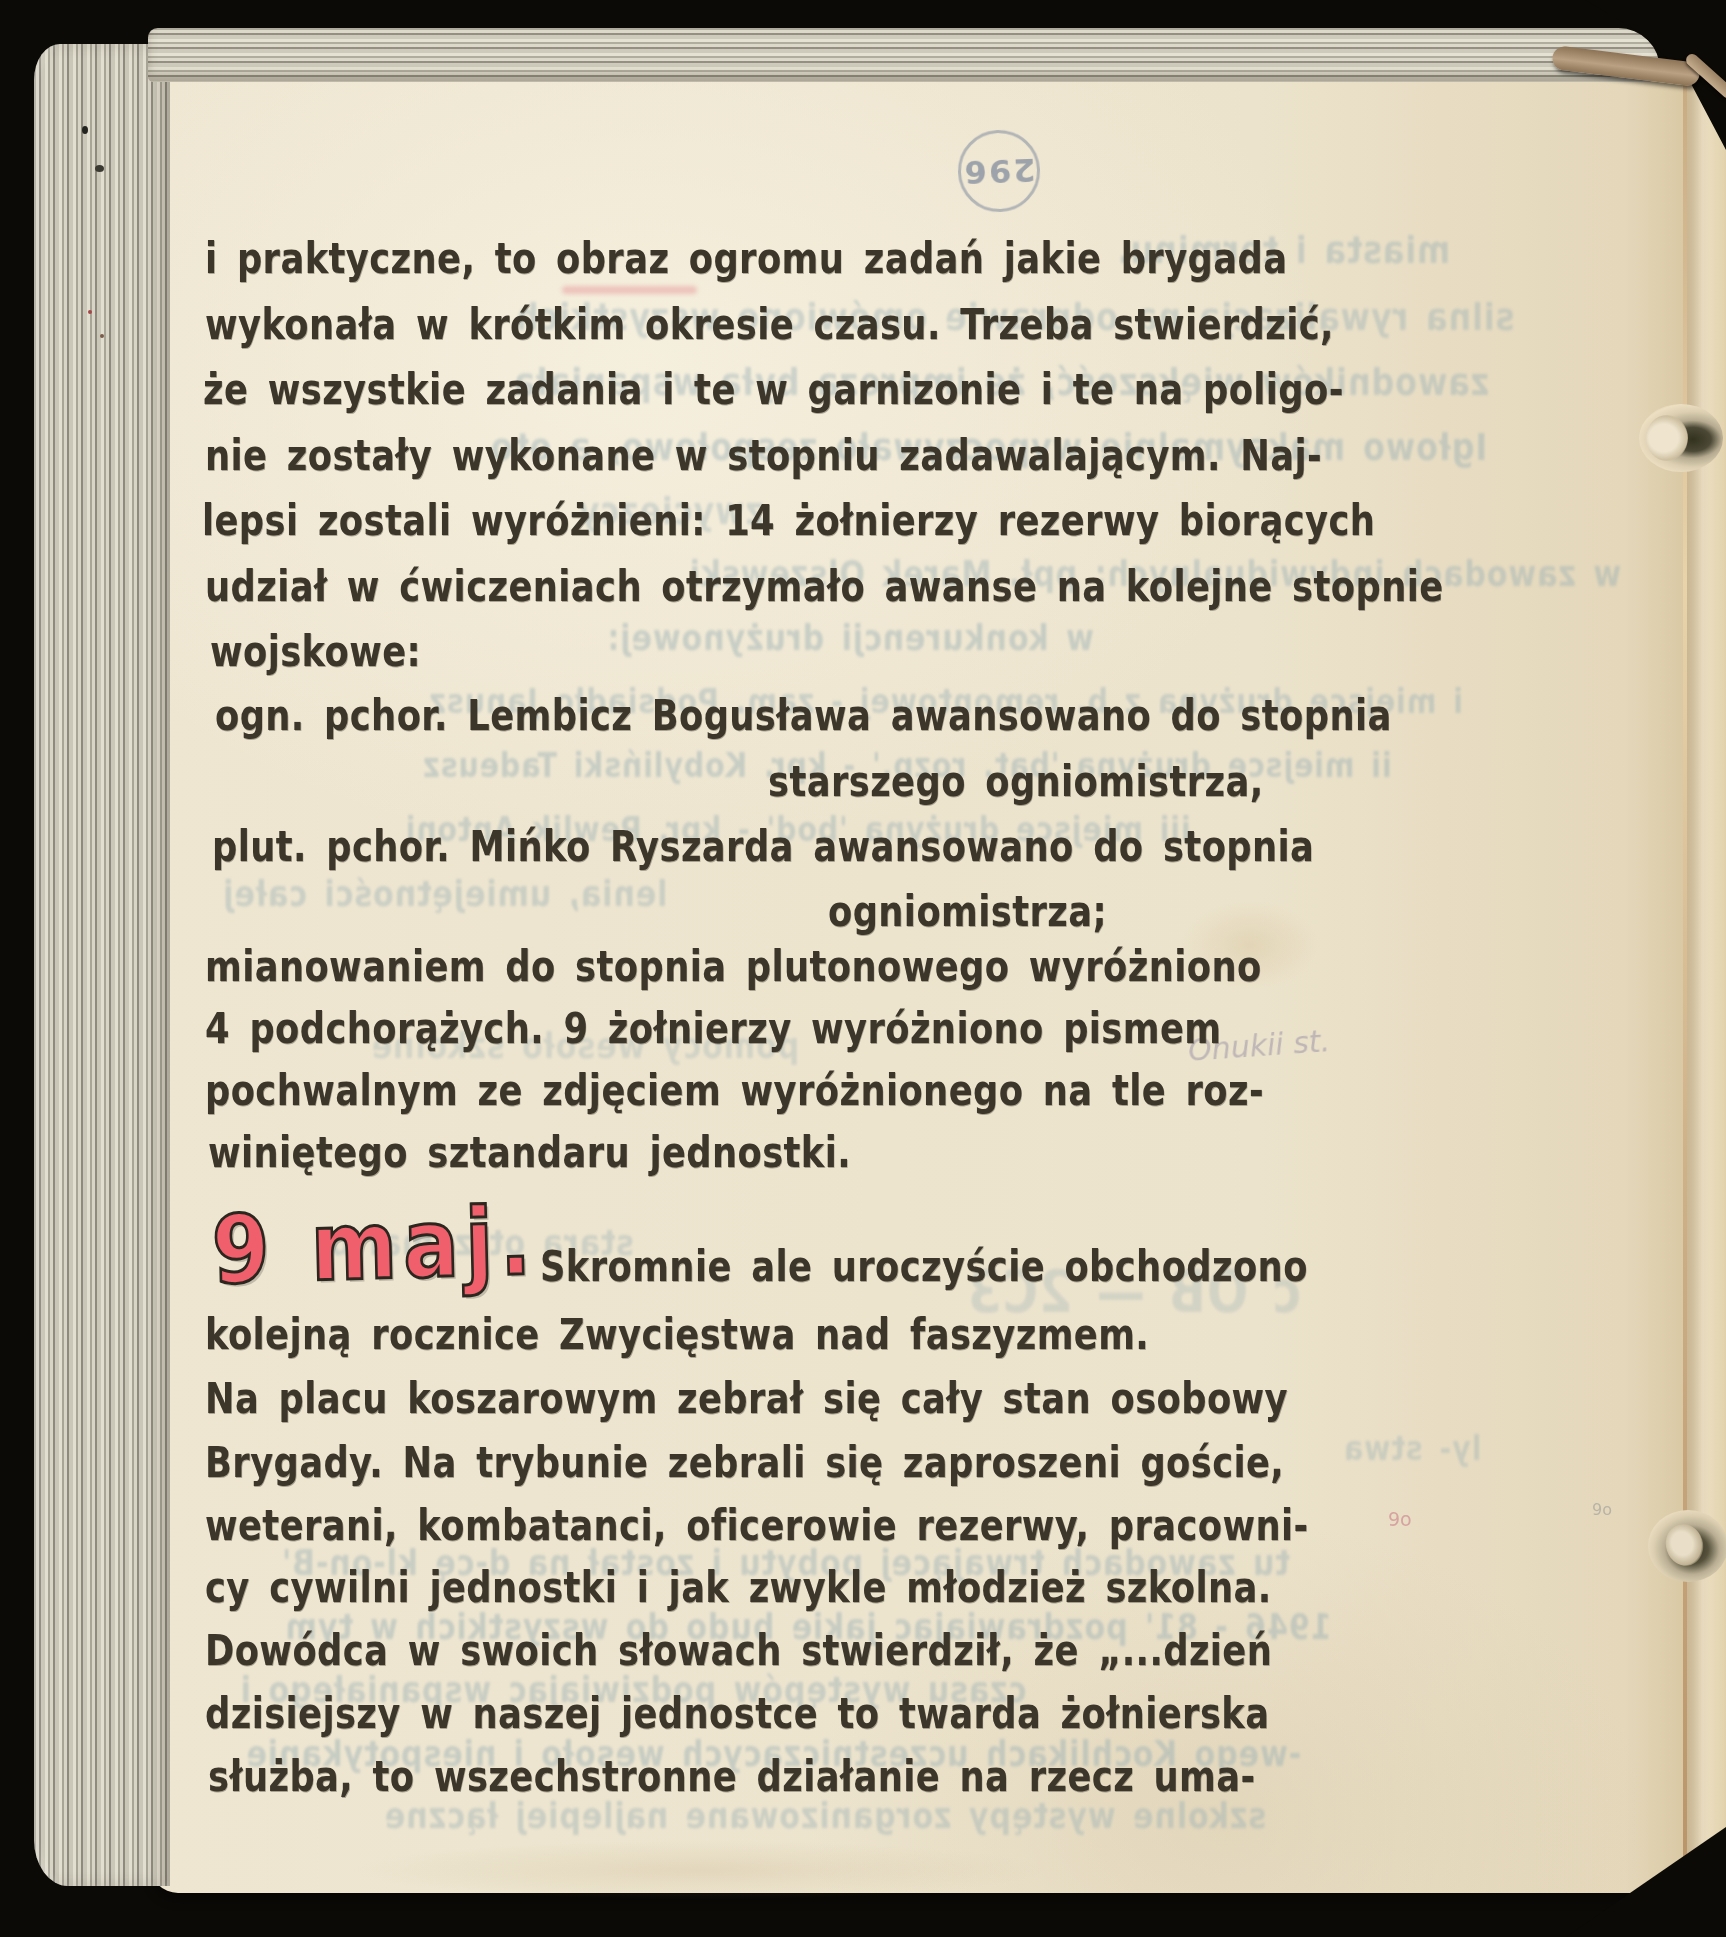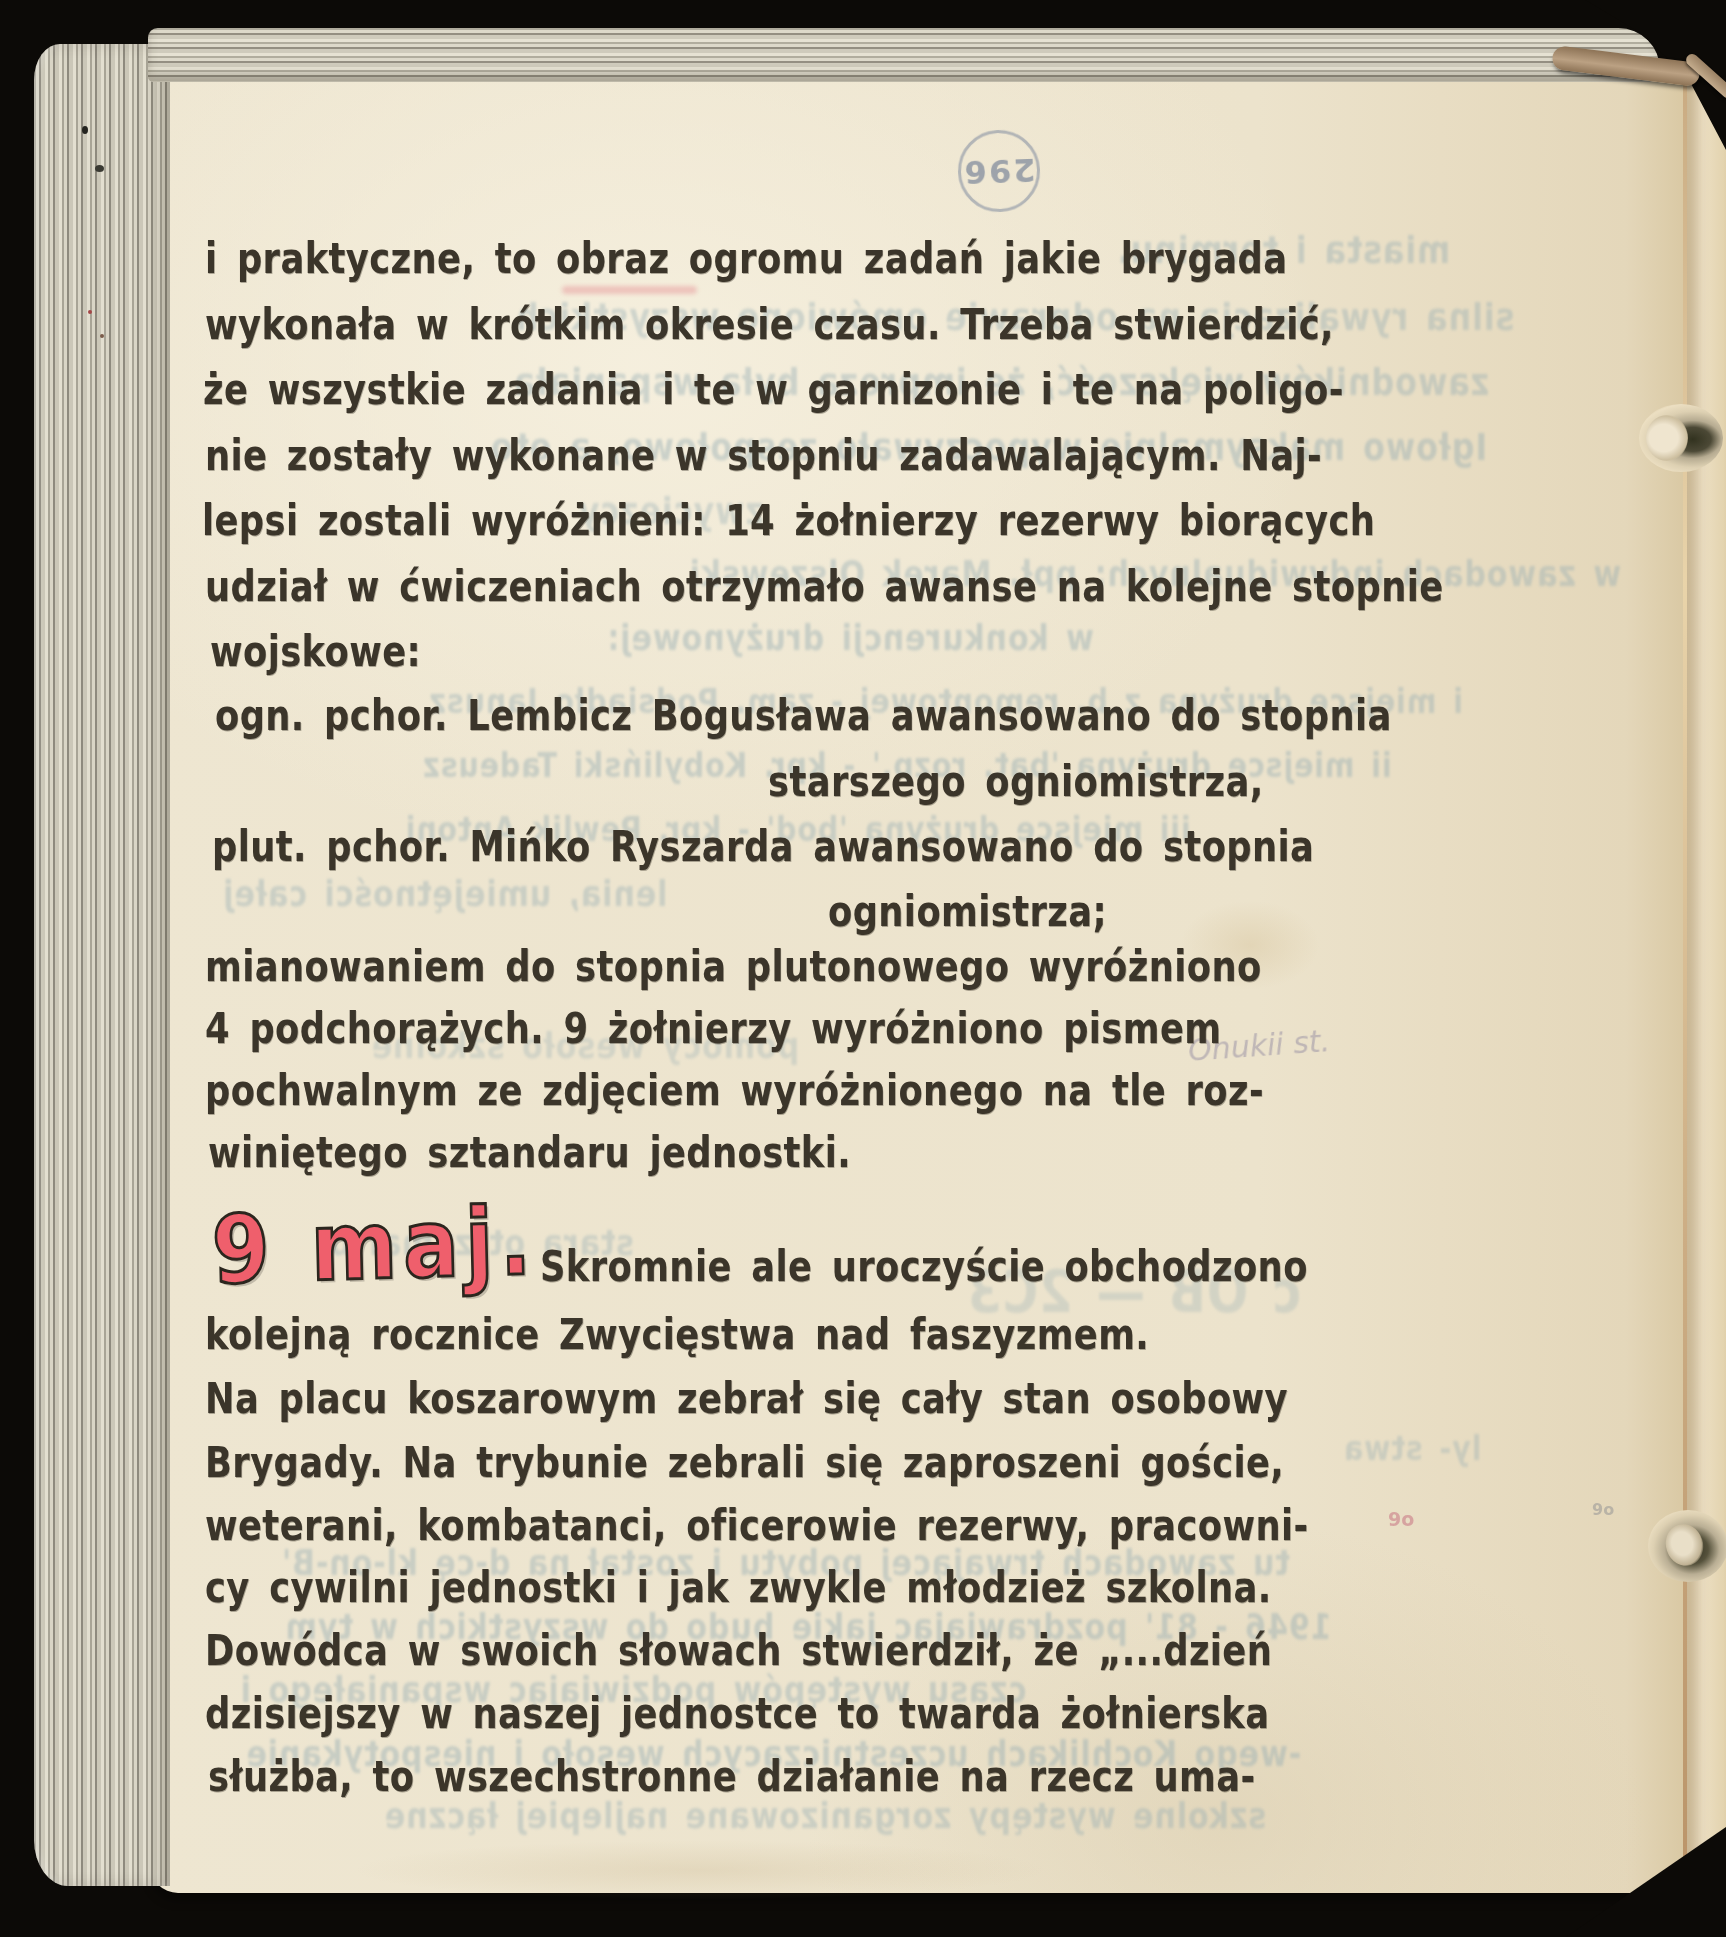--- a/index.html
+++ b/index.html
@@ -128,21 +128,21 @@
     display:flex;align-items:center;justify-content:center;
     transform:rotate(178deg);filter:blur(.6px);
     color:rgba(98,113,142,.58);font-size:32px;font-weight:700;letter-spacing:2px;
   }
 
   .pencil-note{
     position:absolute;left:1188px;top:1028px;z-index:3;
     font-style:italic;font-size:30px;color:rgba(148,140,162,.5);
     transform:rotate(-4deg);filter:blur(.5px);white-space:nowrap;
   }
-  .margin-mark{position:absolute;z-index:3;font-size:19px;font-weight:700;white-space:nowrap;}
+  .margin-mark{position:absolute;z-index:3;font-size:19px;font-weight:400;white-space:nowrap;}
   .mark-1{left:1388px;top:1508px;color:rgba(205,130,140,.65);}
   .mark-2{left:1592px;top:1500px;color:rgba(150,150,150,.55);font-size:16px;}
 
   
   .speck{position:absolute;z-index:7;border-radius:50%;}
   .speck-1{left:82px;top:126px;width:6px;height:8px;background:#24241f;}
   .speck-2{left:95px;top:165px;width:9px;height:7px;background:#3a3a33;}
   .speck-3{left:88px;top:310px;width:4px;height:4px;background:#a34646;}
   .speck-4{left:100px;top:334px;width:4px;height:4px;background:#7a5c4a;}
   .red-smear{

